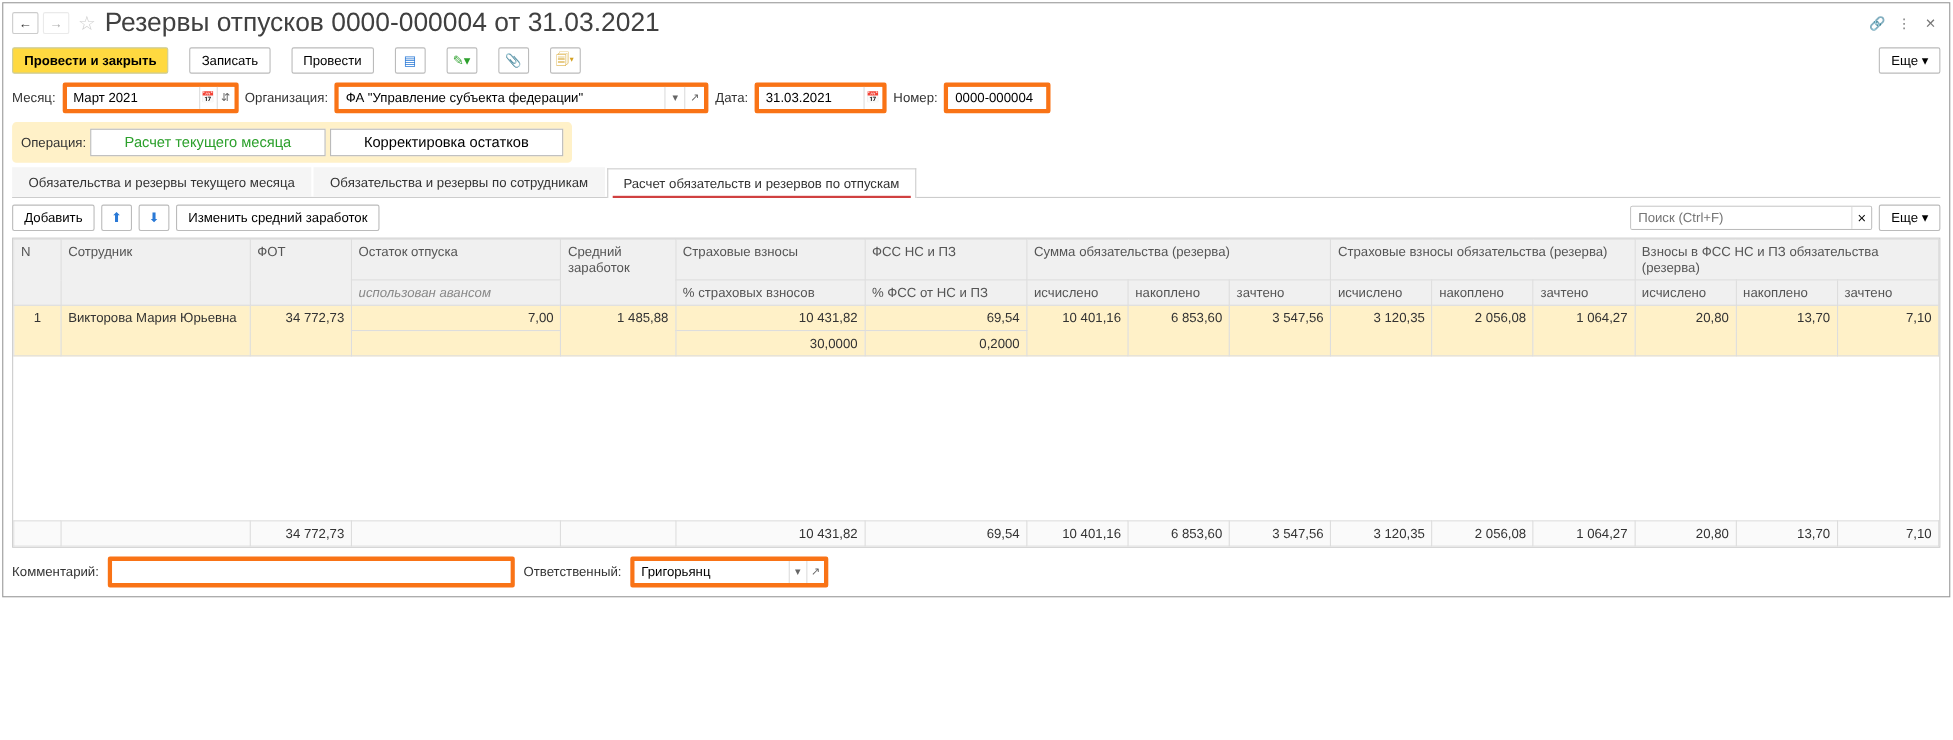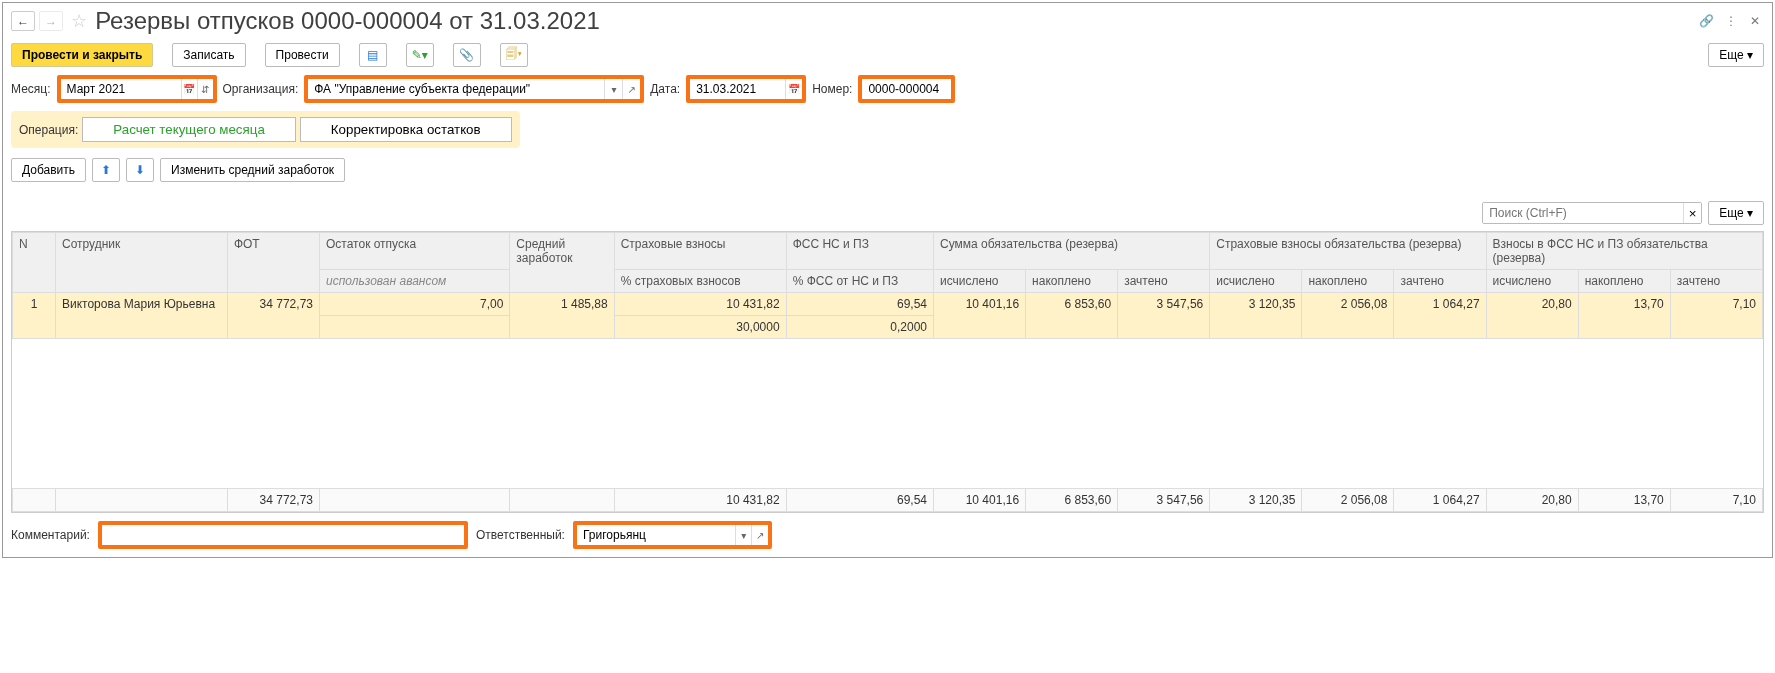--- a/index.html
+++ b/index.html
@@ -31,21 +31,21 @@
 
 .tabs { display: flex; border-bottom: 1px solid #ccc; margin: 4px 8px 0 8px; }
 .tab { padding: 6px 14px; border: 1px solid transparent; cursor: pointer; background: #f5f5f5; border-bottom: none; margin-right: 2px; }
 .tab.active { background: #fff; border-color: #ccc; position: relative; top: 1px; }
 .tab.active::after { content: ''; position: absolute; bottom: 0; left: 4px; right: 4px; height: 2px; background: #d04040; }
 
 .tab-toolbar { display: flex; align-items: flex-start; padding: 6px 8px; gap: 6px; }
 .arrow-btn { border: 1px solid #bbb; background: #fff; width: 28px; height: 24px; display: inline-flex; align-items: center; justify-content: center; cursor: pointer; border-radius: 2px; }
 .arrow-btn.up { color: #2a79d6; }
 .arrow-btn.down { color: #2a79d6; }
-.search-wrap { margin-left: auto; display: flex; align-items: center; gap: 6px; margin-top: 43px; }
+.search-wrap { margin-left: auto; display: flex; align-items: center; gap: 6px; }
 .search-box { display: flex; border: 1px solid #bbb; border-radius: 2px; width: 220px; }
 .search-input { border: none; padding: 3px 6px; font-size: 12px; width: 100%; outline: none; color: #999; }
 .search-clear { border: none; border-left: 1px solid #ddd; width: 20px; background: #fff; cursor: pointer; }
 
 .table-wrap { margin: 0 8px; border: 1px solid #ccc; overflow: auto; max-height: 320px; }
 table { border-collapse: collapse; width: 100%; table-layout: fixed; }
 th, td { border: 1px solid #ddd; padding: 4px 6px; font-size: 12px; vertical-align: top; text-align: left; }
 th { background: #f0f0f0; font-weight: normal; color: #555; }
 th.sub { font-style: italic; color: #888; }
 .num { text-align: right; }
@@ -117,20 +117,25 @@
     </div>
   </div>
 
   <div class="op-row">
     <span class="label">Операция:</span>
     <button class="op-btn active">Расчет текущего месяца</button>
     <button class="op-btn">Корректировка остатков</button>
   </div>
 
 
+  <div class="tabs">
+    <div class="tab">Обязательства и резервы текущего месяца</div>
+    <div class="tab">Обязательства и резервы по сотрудникам</div>
+    <div class="tab active">Расчет обязательств и резервов по отпускам</div>
+  </div>
 
   <div class="tab-toolbar">
     <button class="btn">Добавить</button>
     <span class="arrow-btn up">⬆</span>
     <span class="arrow-btn down">⬇</span>
     <button class="btn">Изменить средний заработок</button>
     <div class="search-wrap">
       <div class="search-box">
         <input class="search-input" placeholder="Поиск (Ctrl+F)" style="">
         <button class="search-clear">×</button>
@@ -235,19 +240,19 @@
       </tbody>
     </table>
   </div>
 
   <div class="bottom-row">
     <span class="label">Комментарий:</span>
     <div class="input-wrap" style="width:370px">
       <input class="input" style="">
     </div>
     <span class="label">Ответственный:</span>
-    <div class="input-wrap" style="width:199px">
+    <div class="input-wrap" style="width:180px">
       <input class="input" value="Григорьянц" style="">
       <span class="input-btn">▾</span>
       <span class="input-btn">↗</span>
     </div>
   </div>
 </div>
 
 </body></html>

